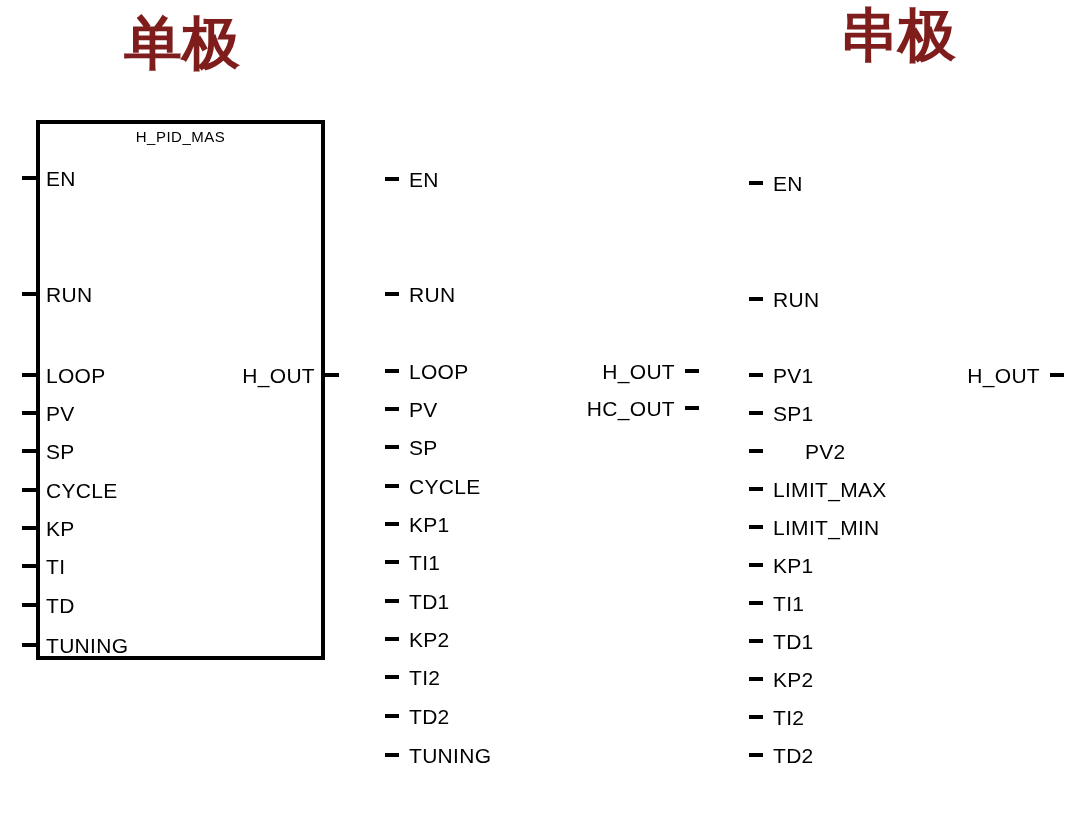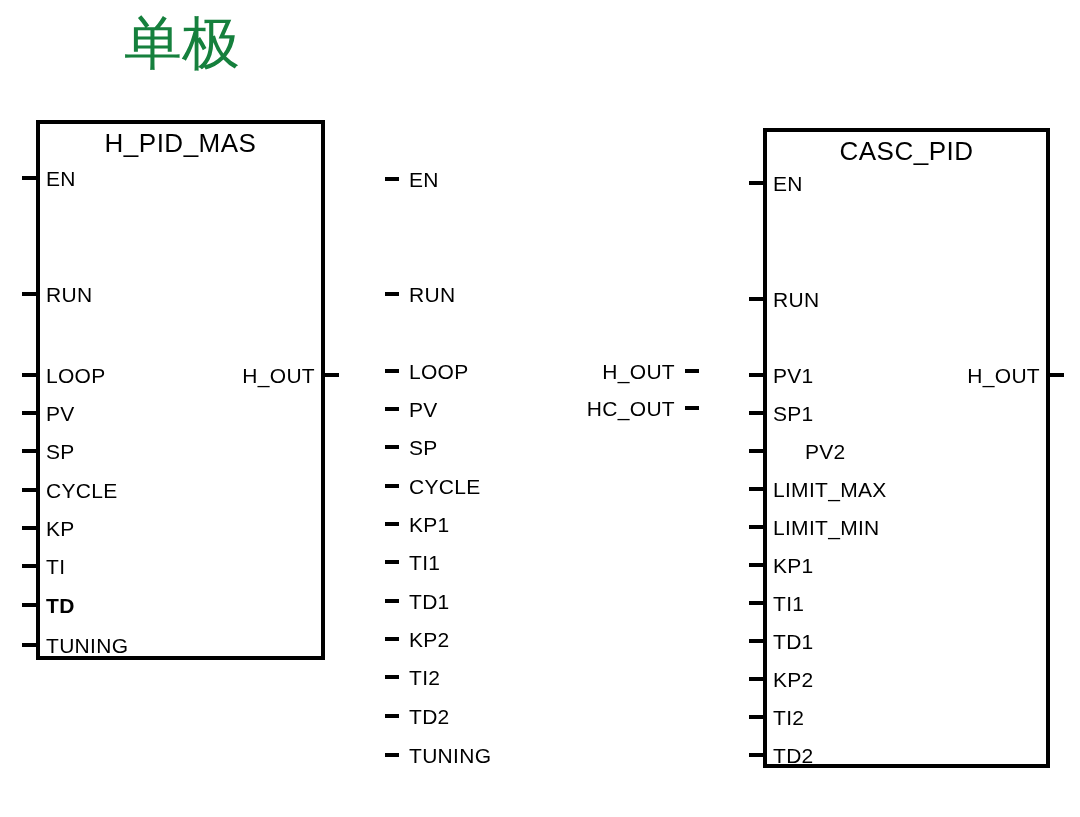--- a/index.html
+++ b/index.html
@@ -11,39 +11,39 @@
     position: relative;
     width: 1080px;
     height: 817px;
     background: #ffffff;
     font-family: "Liberation Sans", sans-serif;
     overflow: hidden;
   }
   .block-title {
     position: absolute;
     font-size: 58px;
-    font-weight: 400;
-    color: #15803d;
+    font-weight: 700;
+    color: #7f1d1d;
     line-height: 1;
     white-space: nowrap;
     font-family: "DejaVu Sans", sans-serif;
   }
   .fb {
     position: absolute;
     box-sizing: border-box;
     border: 4px solid #000000;
     background: #ffffff;
   }
   .fb-name {
     position: absolute;
     top: 4px;
     left: 0;
     width: 100%;
     text-align: center;
-    font-size: 26px;
+    font-size: 15px;
     color: #000000;
     letter-spacing: 0.5px;
     white-space: nowrap;
     font-family: "Liberation Sans", sans-serif;
   }
   .pin-label {
     position: absolute;
     font-size: 21px;
     color: #000000;
     line-height: 1;
@@ -83,21 +83,21 @@
     <div class="pin-label in" style="left: 46px; top: 413px;">PV</div>
     <div class="pin-stub" style="left: 22px; top: 451px; width: 14px;"></div>
     <div class="pin-label in" style="left: 46px; top: 451px;">SP</div>
     <div class="pin-stub" style="left: 22px; top: 490px; width: 14px;"></div>
     <div class="pin-label in" style="left: 46px; top: 490px;">CYCLE</div>
     <div class="pin-stub" style="left: 22px; top: 528px; width: 14px;"></div>
     <div class="pin-label in" style="left: 46px; top: 528px;">KP</div>
     <div class="pin-stub" style="left: 22px; top: 566px; width: 14px;"></div>
     <div class="pin-label in" style="left: 46px; top: 566px;">TI</div>
     <div class="pin-stub" style="left: 22px; top: 605px; width: 14px;"></div>
-    <div class="pin-label in" style="left: 46px; top: 605px; font-weight: bold;">TD</div>
+    <div class="pin-label in" style="left: 46px; top: 605px;">TD</div>
     <div class="pin-stub" style="left: 22px; top: 645px; width: 14px;"></div>
     <div class="pin-label in" style="left: 46px; top: 645px;">TUNING</div>
     <div class="pin-stub" style="left: 325px; top: 375px; width: 14px;"></div>
     <div class="pin-label out" style="left: 0px; top: 375px; width: 315px;">H_OUT</div>
     <div class="pin-stub" style="left: 385px; top: 179px; width: 14px;"></div>
     <div class="pin-label in" style="left: 409px; top: 179px;">EN</div>
     <div class="pin-stub" style="left: 385px; top: 294px; width: 14px;"></div>
     <div class="pin-label in" style="left: 409px; top: 294px;">RUN</div>
     <div class="pin-stub" style="left: 385px; top: 371px; width: 14px;"></div>
     <div class="pin-label in" style="left: 409px; top: 371px;">LOOP</div>
@@ -118,23 +118,21 @@
     <div class="pin-stub" style="left: 385px; top: 677px; width: 14px;"></div>
     <div class="pin-label in" style="left: 409px; top: 677px;">TI2</div>
     <div class="pin-stub" style="left: 385px; top: 716px; width: 14px;"></div>
     <div class="pin-label in" style="left: 409px; top: 716px;">TD2</div>
     <div class="pin-stub" style="left: 385px; top: 755px; width: 14px;"></div>
     <div class="pin-label in" style="left: 409px; top: 755px;">TUNING</div>
     <div class="pin-stub" style="left: 685px; top: 371px; width: 14px;"></div>
     <div class="pin-label out" style="left: 0px; top: 371px; width: 675px;">H_OUT</div>
     <div class="pin-stub" style="left: 685px; top: 408px; width: 14px;"></div>
     <div class="pin-label out" style="left: 0px; top: 408px; width: 675px;">HC_OUT</div>
-    <div class="fb" style="left: 763px; top: 128px; width: 287px; height: 640px;">
-      <div class="fb-name">CASC_PID</div>
-    </div>
+    <div class="block-title" style="left: 840px; top: 6px;">串极</div>
     <div class="pin-stub" style="left: 749px; top: 183px; width: 14px;"></div>
     <div class="pin-label in" style="left: 773px; top: 183px;">EN</div>
     <div class="pin-stub" style="left: 749px; top: 299px; width: 14px;"></div>
     <div class="pin-label in" style="left: 773px; top: 299px;">RUN</div>
     <div class="pin-stub" style="left: 749px; top: 375px; width: 14px;"></div>
     <div class="pin-label in" style="left: 773px; top: 375px;">PV1</div>
     <div class="pin-stub" style="left: 749px; top: 413px; width: 14px;"></div>
     <div class="pin-label in" style="left: 773px; top: 413px;">SP1</div>
     <div class="pin-stub" style="left: 749px; top: 451px; width: 14px;"></div>
     <div class="pin-label in" style="left: 805px; top: 451px;">PV2</div>

